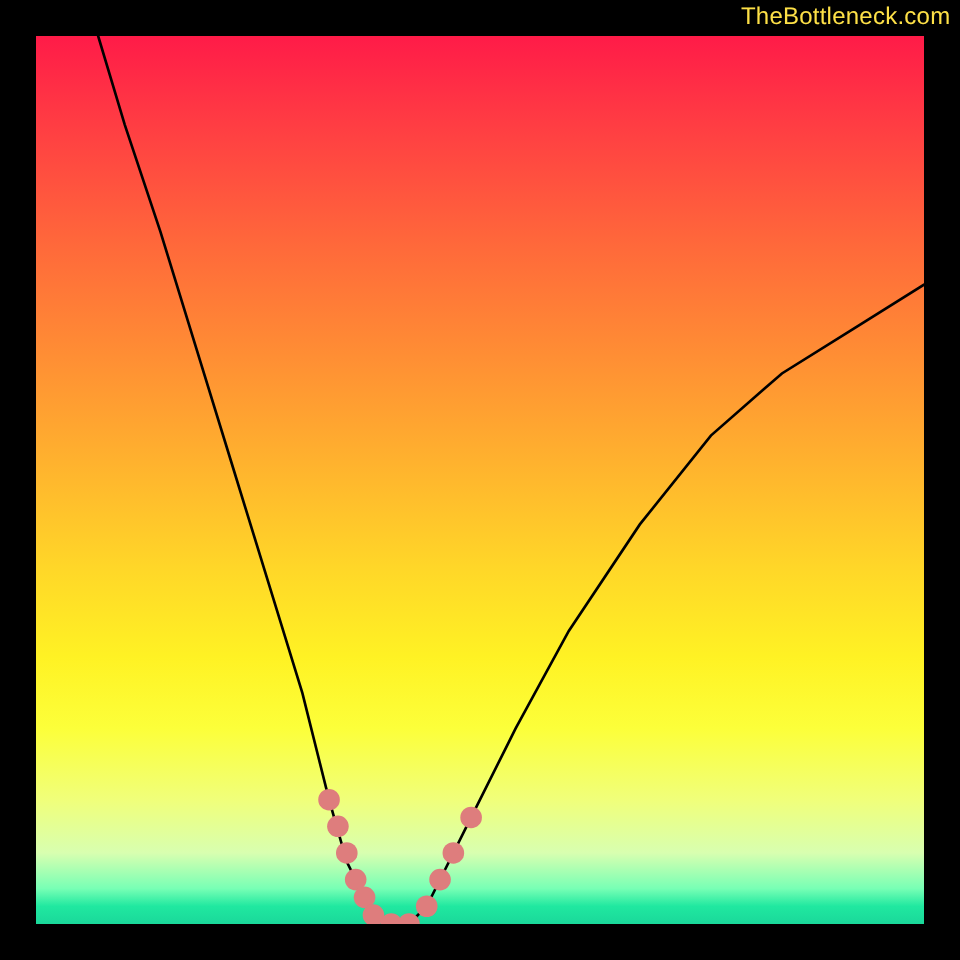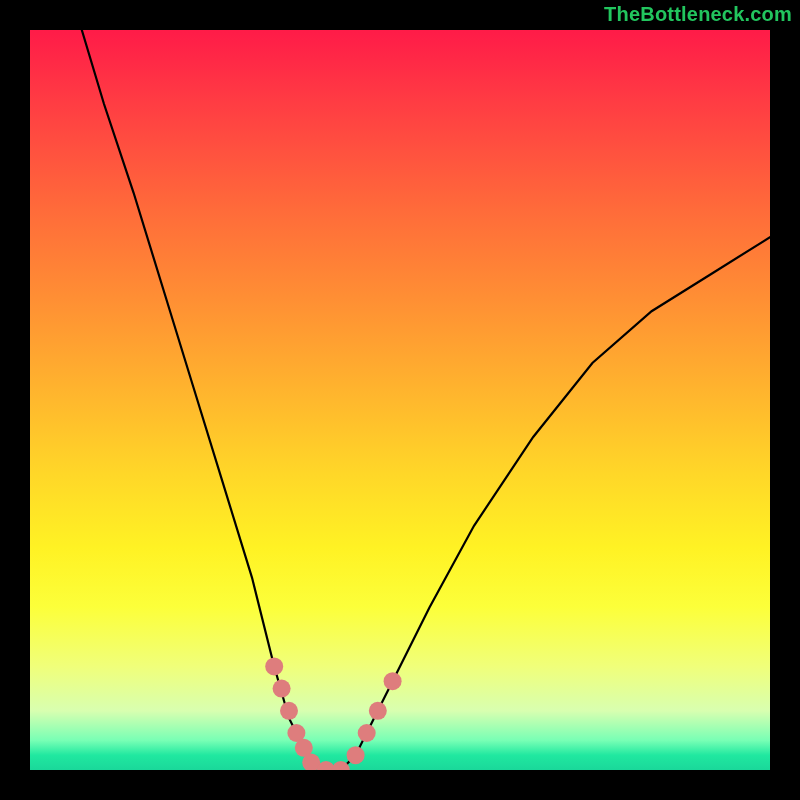--- a/index.html
+++ b/index.html
@@ -33,23 +33,23 @@
     position: absolute;
     left: 0; top: 0;
     width: 740px;
     height: 740px;
   }
 
   .watermark {
     position: absolute;
     top: 3px;
     right: 8px;
-    color: #22c55e;
+    color: #fde047;
     font-size: 20px;
-    font-weight: 700;
+    font-weight: 400;
     letter-spacing: 0.2px;
   }
 </style>
 </head>
 <body>
 
 <div class="plot-area">
   <svg class="curve-layer" viewBox="0 0 740 740" preserveAspectRatio="none">
 
     <path id="curve-path" fill="none" stroke="#000" stroke-width="2.2" stroke-linecap="round" d="M51.8 0.0 L74.0 74.0 L103.6 162.8 L133.2 259.0 L162.8 355.2 L192.4 451.4 L222.0 547.6 L244.2 636.4 L259.0 688.2 L273.8 717.8 L281.2 732.6 L296.0 740.0 L310.8 740.0 L325.6 725.2 L340.4 695.6 L362.6 651.2 L399.6 577.2 L444.0 495.8 L503.2 407.0 L562.4 333.0 L621.6 281.2 L680.8 244.2 L740.0 207.2"></path>

